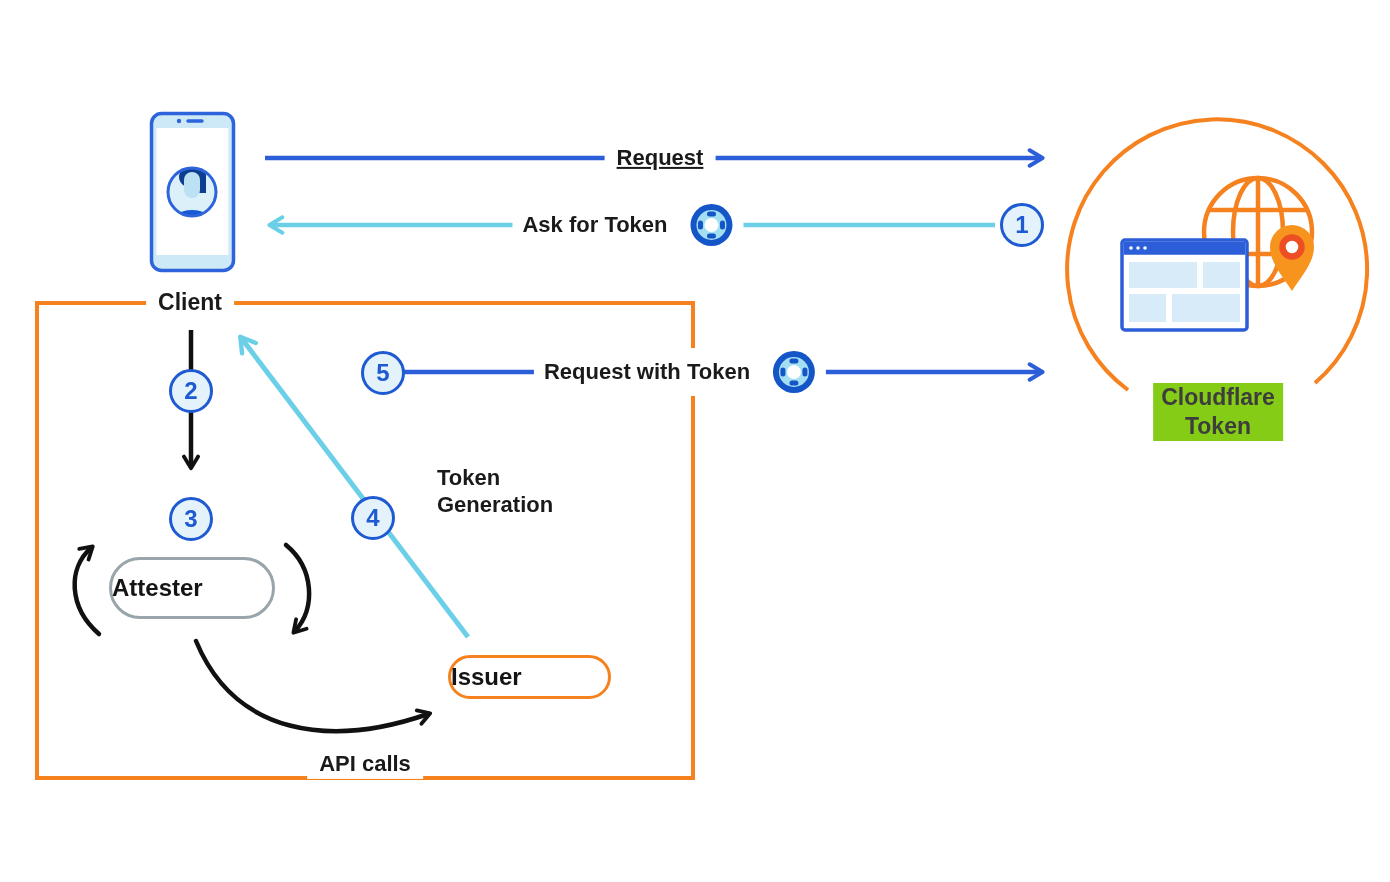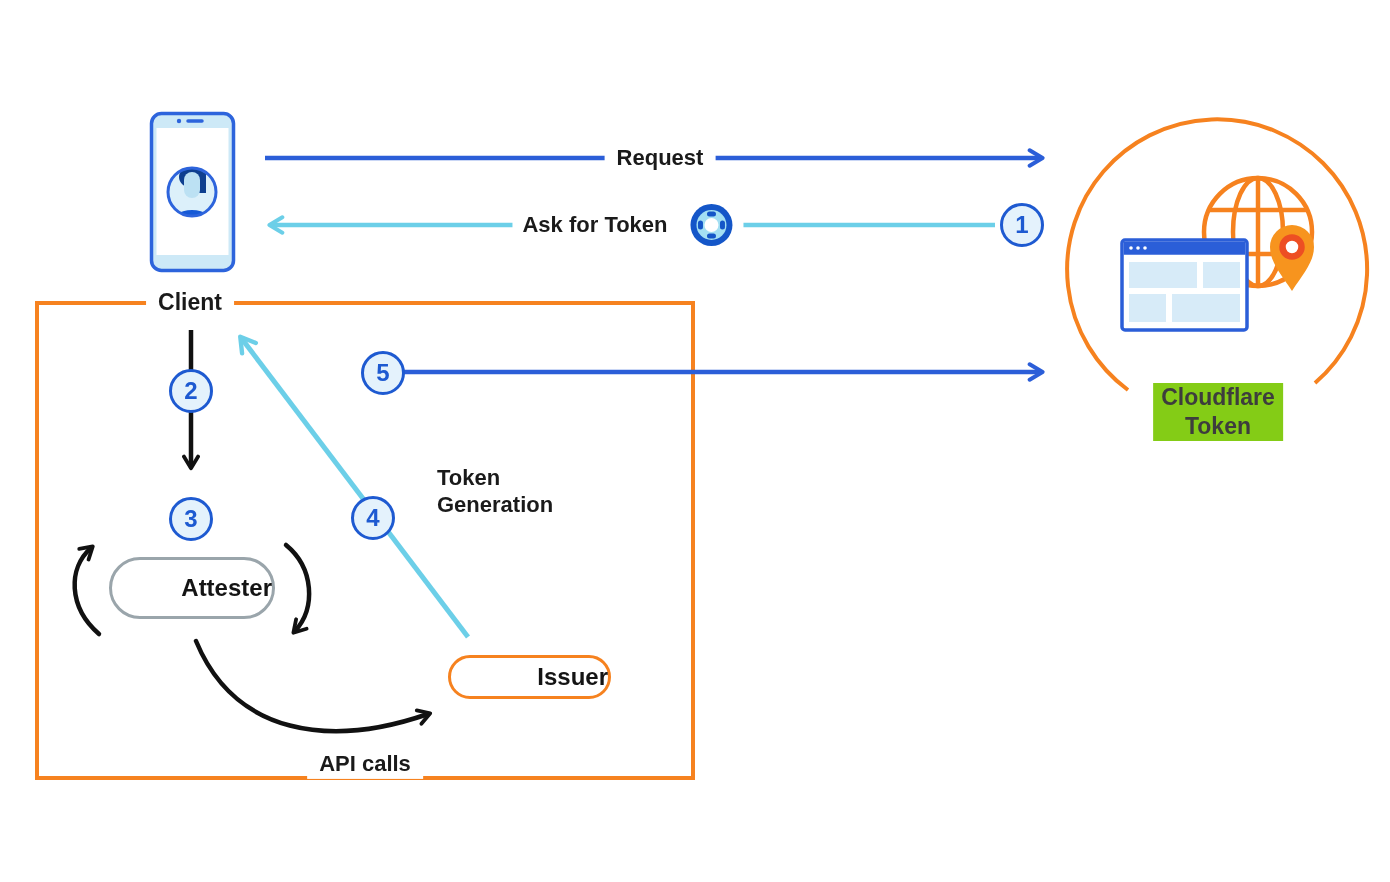--- a/index.html
+++ b/index.html
@@ -19,21 +19,21 @@
     font-weight:700;font-size:22px;padding:2px 10px;color:#1a1a1a;white-space:nowrap;
   }
   .badge{
     position:absolute;width:44px;height:44px;box-sizing:border-box;
     border:3px solid #1E5AD1;border-radius:50%;background:#E4F2FC;
     display:flex;align-items:center;justify-content:center;
     font-weight:700;font-size:24px;color:#1E5AD1;
   }
   .pill{
     position:absolute;box-sizing:border-box;border-radius:32px;background:#fff;
-    display:flex;align-items:center;justify-content:flex-end;
+    display:flex;align-items:center;justify-content:flex-start;
     font-weight:700;font-size:24px;color:#141414;
   }
   .pill.attester{left:109px;top:557px;width:166px;height:62px;border:3.5px solid #9AA5AB;}
   .pill.issuer{left:448px;top:655px;width:163px;height:44px;border:3.5px solid #F6821F;}
   .multiline{
     position:absolute;font-weight:700;font-size:22px;line-height:27px;color:#1a1a1a;
   }
   .origin-label{
     position:absolute;transform:translate(-50%,0);text-align:center;
     font-weight:700;font-size:23px;line-height:29px;color:#3D3D3D;background:#84cc16;padding:0 8px;
@@ -120,35 +120,47 @@
     </g>
   </svg>
 
   <div class="pill attester">
     <span>Attester</span>
   </div>
   <div class="pill issuer">
     <span>Issuer</span>
   </div>
 
-  <div class="label" style="left:660px;top:158px;">Request</div>
+  <div class="label" style="left:660px;top:158px;text-decoration:underline;">Request</div>
 
   <div class="label-row" style="left:628px;top:225px;">
     <span>Ask for Token</span>
     <svg width="44" height="44" viewBox="0 0 44 44">
       <circle cx="22" cy="22" r="21" fill="#1456C8"></circle>
       <circle cx="22" cy="22" r="15" fill="#A3DFF3"></circle>
       <rect x="17.5" y="8.5" width="9" height="5" rx="2.5" fill="#1456C8"></rect>
       <rect x="17.5" y="30.5" width="9" height="5" rx="2.5" fill="#1456C8"></rect>
       <rect x="8.5" y="17.5" width="5" height="9" rx="2.5" fill="#1456C8"></rect>
       <rect x="30.5" y="17.5" width="5" height="9" rx="2.5" fill="#1456C8"></rect>
       <circle cx="22" cy="22" r="7" fill="#ffffff"></circle>
     </svg>
   </div>
 
+  <div class="label-row" style="left:680px;top:372px;">
+    <span>Request with Token</span>
+    <svg width="44" height="44" viewBox="0 0 44 44">
+      <circle cx="22" cy="22" r="21" fill="#1456C8"></circle>
+      <circle cx="22" cy="22" r="15" fill="#A3DFF3"></circle>
+      <rect x="17.5" y="8.5" width="9" height="5" rx="2.5" fill="#1456C8"></rect>
+      <rect x="17.5" y="30.5" width="9" height="5" rx="2.5" fill="#1456C8"></rect>
+      <rect x="8.5" y="17.5" width="5" height="9" rx="2.5" fill="#1456C8"></rect>
+      <rect x="30.5" y="17.5" width="5" height="9" rx="2.5" fill="#1456C8"></rect>
+      <circle cx="22" cy="22" r="7" fill="#ffffff"></circle>
+    </svg>
+  </div>
 
   <div class="multiline" style="left:405px;top:464px;margin-left:32px;">
     <div>Token</div>
     <div>Generation</div>
   </div>
 
   <div class="label" style="left:190px;top:303px;font-size:23px;">Client</div>
   <div class="label" style="left:365px;top:764px;">API calls</div>
   <div class="origin-label" style="left:1218px;top:383px;">
     <div>Cloudflare</div>

